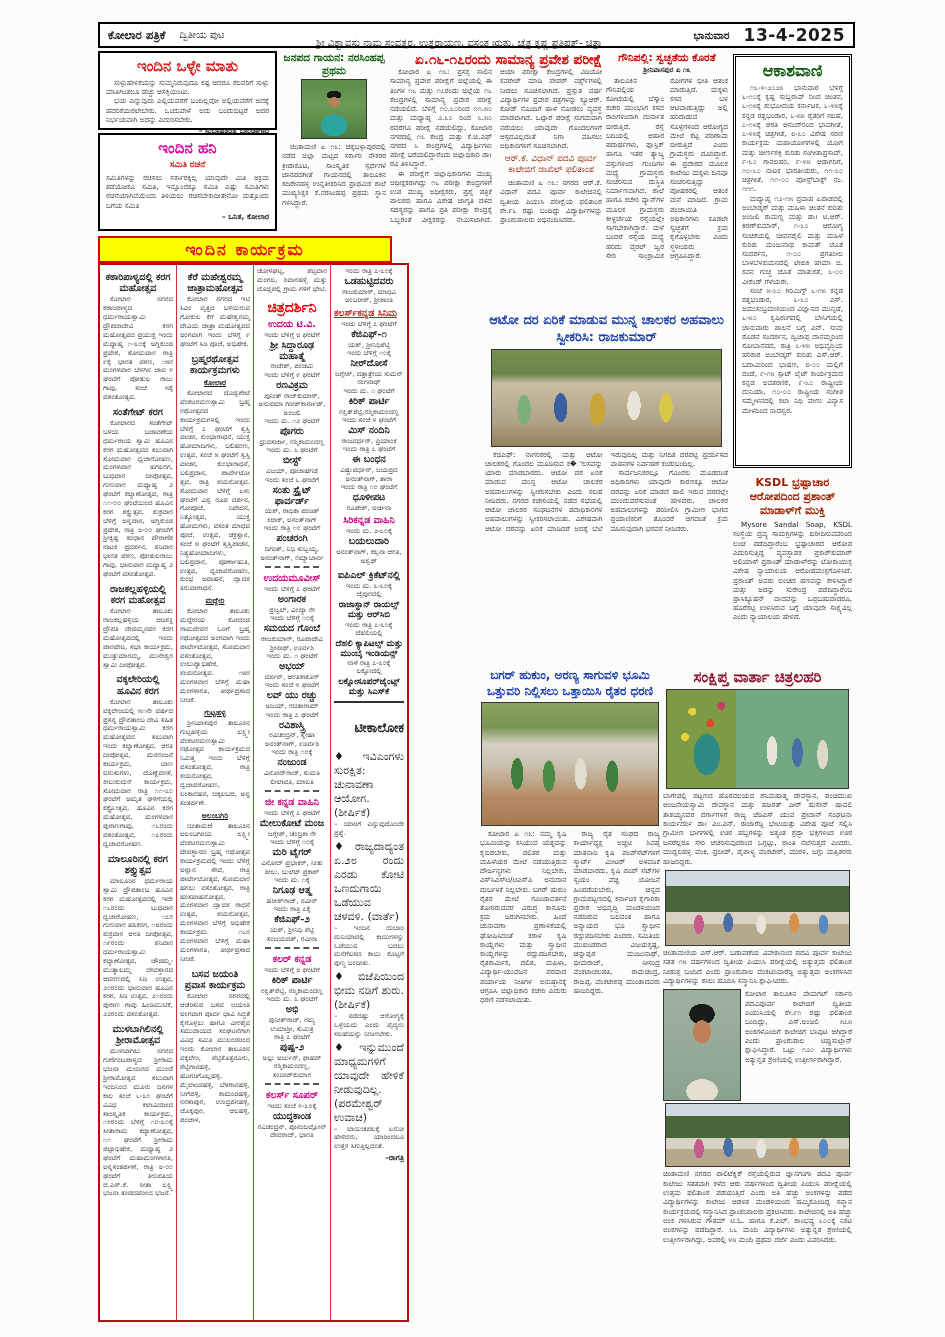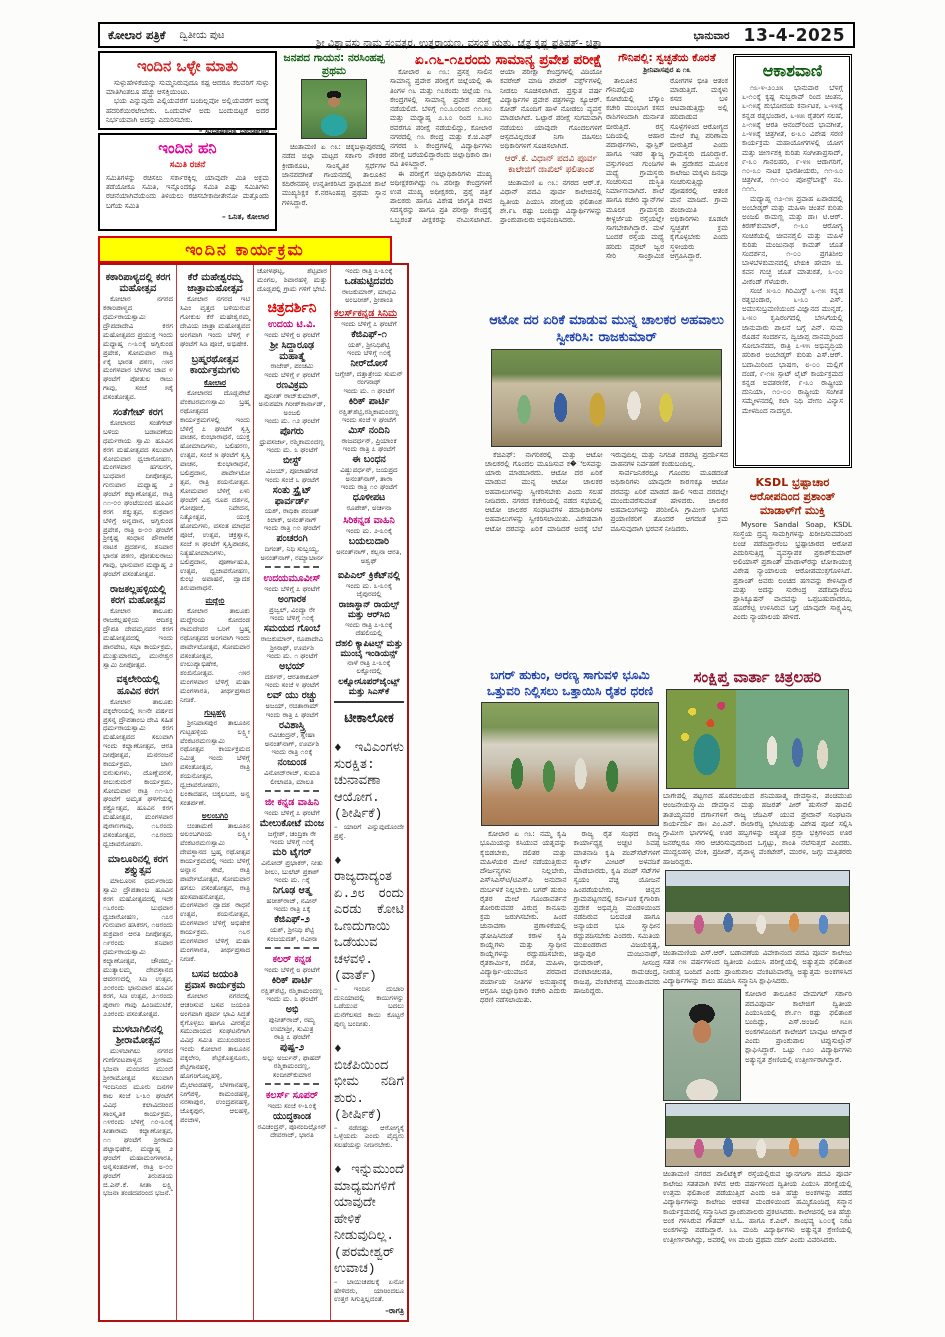--- a/index.html
+++ b/index.html
@@ -93,22 +93,22 @@
   .i-bodyn{font-size:7px;line-height:1.27;text-align:justify;}
   .i-sub{font-weight:bold;font-size:7.5px;text-decoration:underline;text-align:center;margin:3px 0 1px;}
   .i-hdred{color:#e00000;font-weight:bold;font-size:14px;text-align:center;margin:5px 0 2px;}
   .i-chanM{color:#c5007d;font-weight:bold;font-size:9.5px;text-align:center;margin:2px 0 1px;}
   .i-chanR{color:#c02020;font-weight:bold;font-size:9.5px;text-decoration:underline;margin:2px 0 1px;}
   .i-time{font-size:7px;text-align:center;}
   .i-movie{font-weight:bold;font-size:9.5px;text-align:center;line-height:1.15;margin:1px 0;}
   .i-cast{font-size:7px;text-align:center;line-height:1.2;}
   .i-match{font-weight:bold;font-size:8.5px;text-align:center;line-height:1.2;margin:1px 0;}
   .i-div{border-top:2px dashed #555;margin:4px 8px;}
-  .i-hd2{font-weight:bold;font-size:13px;text-align:center;border-top:2px solid #333;padding-top:7px;margin:5px 0 14px;}
-  .i-bullet{font-size:13px;line-height:1.27;text-align:justify;margin-top:12px;font-family:Liberation Mono, monospace;}
+  .i-hd2{font-weight:bold;font-size:13px;text-align:right;border-top:2px solid #333;padding-top:17px;margin:5px 0 14px;}
+  .i-bullet{font-size:11px;line-height:1.27;text-align:justify;margin-top:2px;}
   .i-note{font-size:7px;line-height:1.27;text-align:justify;}
   .i-sig{font-weight:bold;font-size:7.5px;text-align:right;margin-top:2px;}
   .cap{font-size:7.2px;line-height:1.3;text-align:justify;margin:2px 0 4px;}
 </style>
 </head>
 <body>
 
 <div id="page">
 
   <div id="masthead" class="abs">

